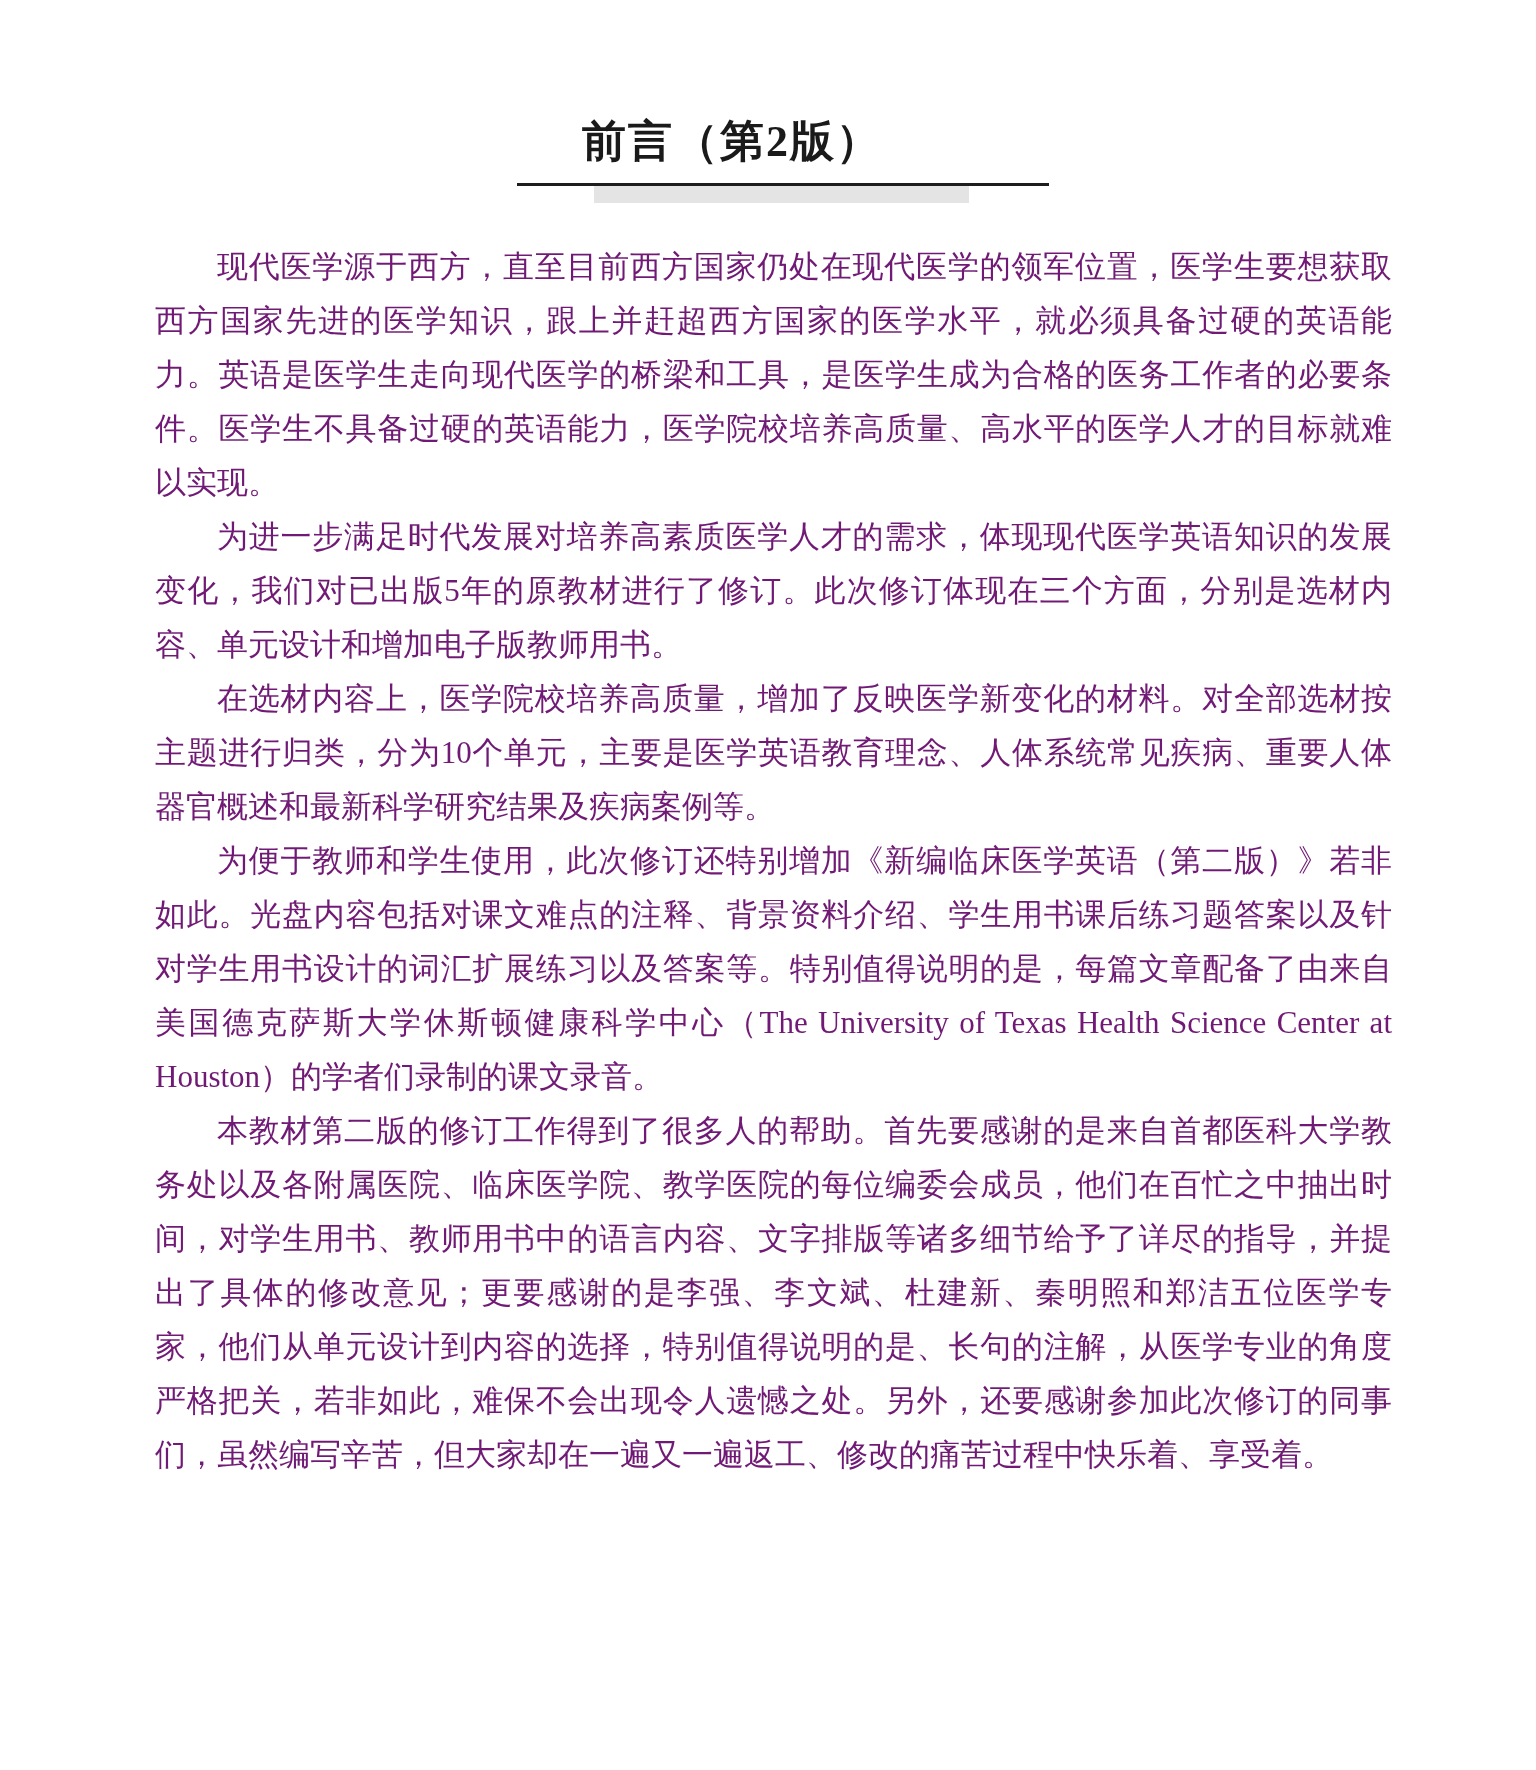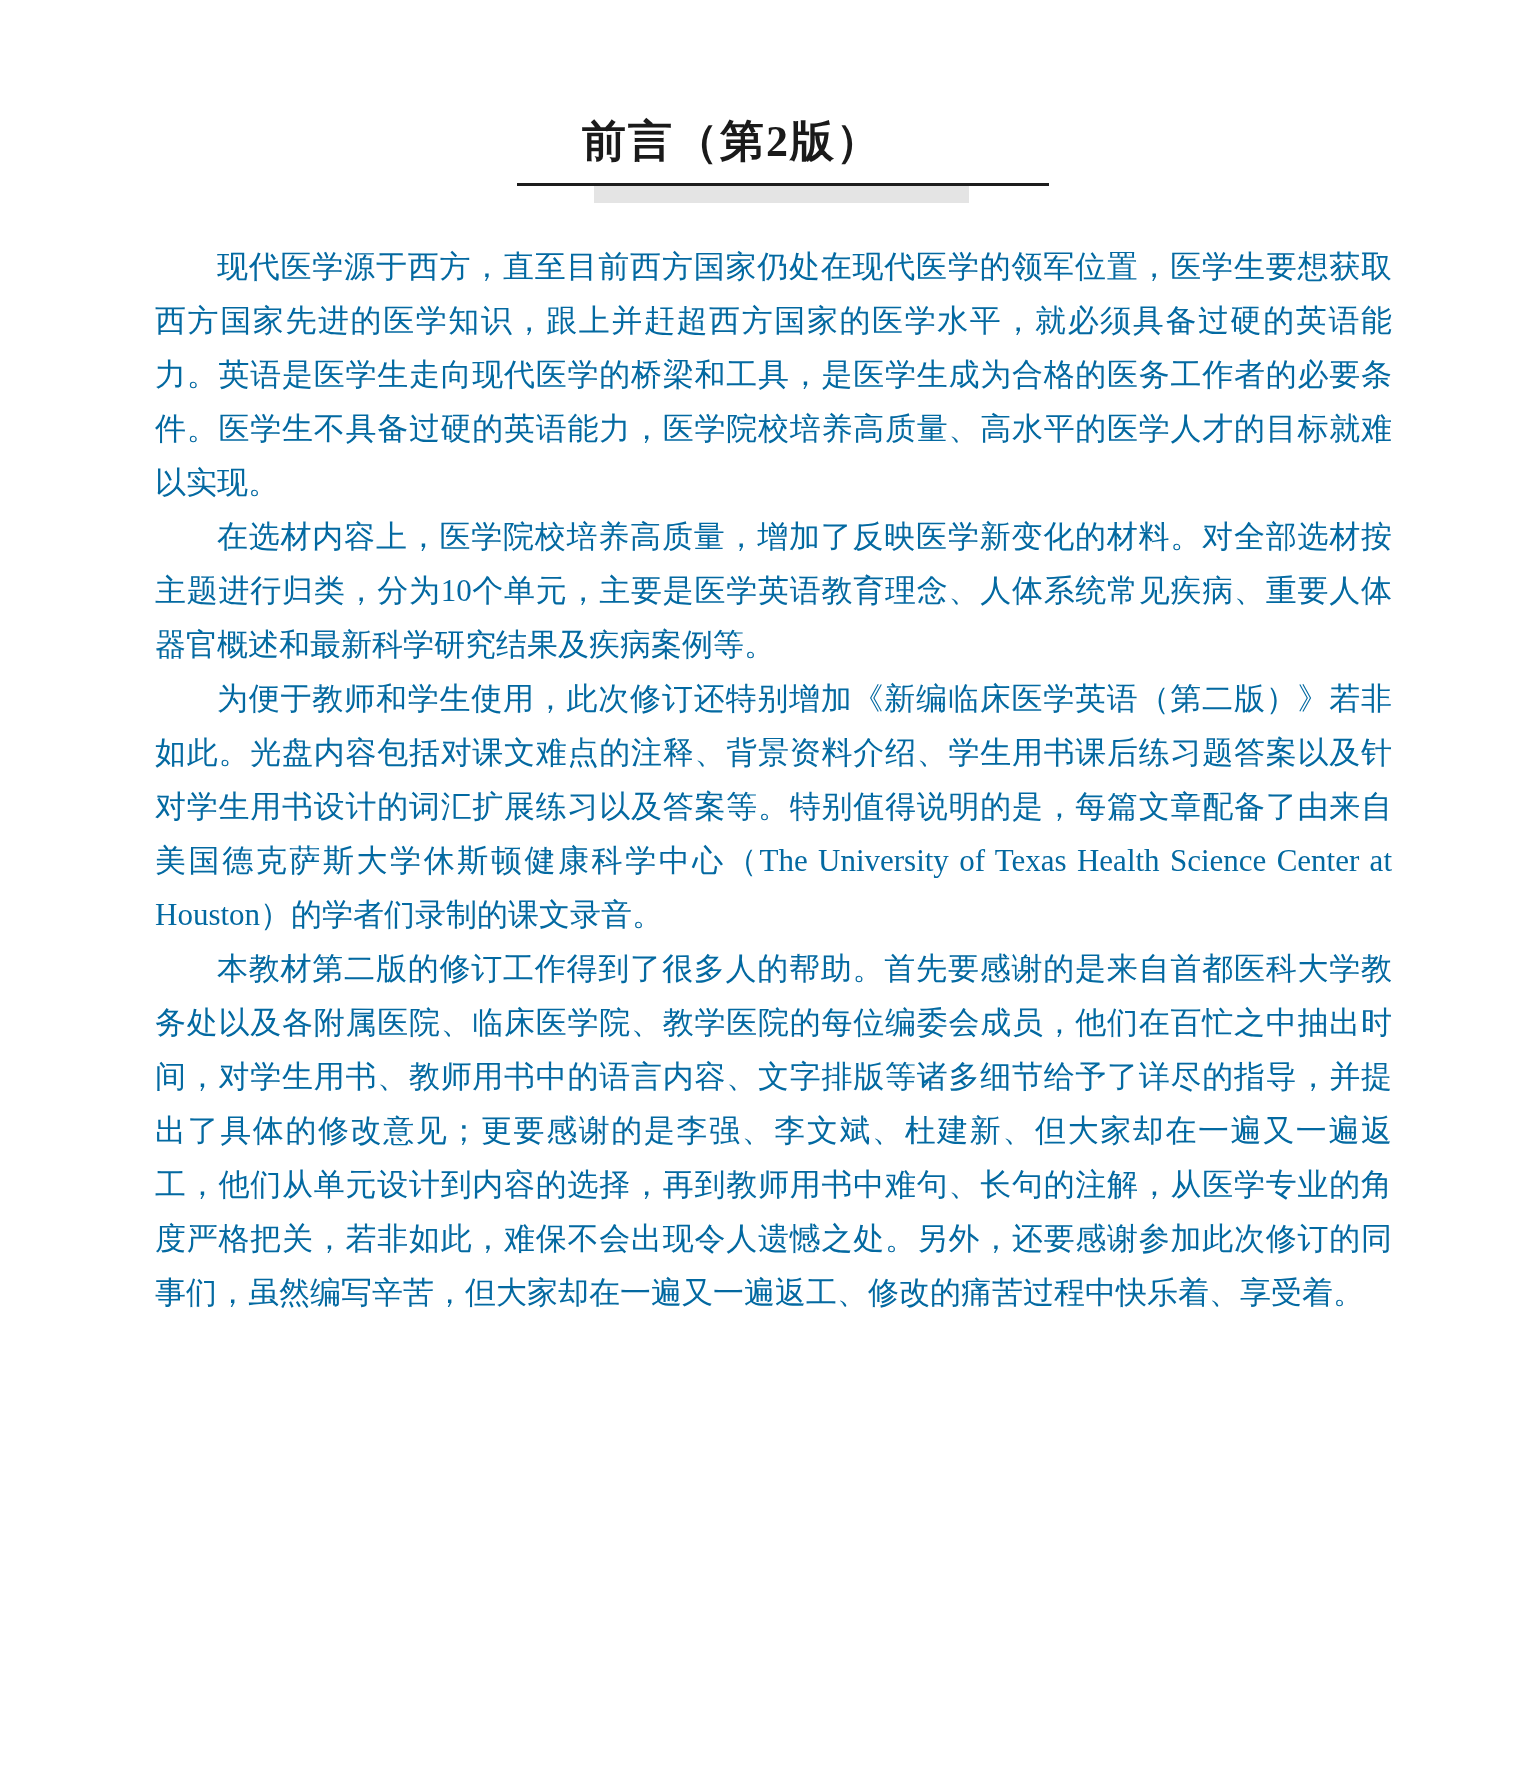--- a/index.html
+++ b/index.html
@@ -51,21 +51,21 @@
     height: 17px;
     background: #e4e4e4;
   }
   .body-text {
     position: absolute;
     top: 240px;
     left: 155px;
     width: 1237px;
     font-size: 31px;
     line-height: 54px;
-    color: #0369a1;
+    color: #701a75;
     text-align: justify;
     text-justify: inter-ideograph;
   }
   .body-text p {
     margin: 0;
     padding: 0;
     text-indent: 2em;
   }
 </style>
 </head>
@@ -74,18 +74,19 @@
 <div class="page">
 
   <header class="title-block">
     <h1 class="title">前言（第2版）</h1>
     <div class="title-rule"></div>
     <div class="title-bar"></div>
   </header>
 
   <main class="body-text">
     <p>现代医学源于西方，直至目前西方国家仍处在现代医学的领军位置，医学生要想获取西方国家先进的医学知识，跟上并赶超西方国家的医学水平，就必须具备过硬的英语能力。英语是医学生走向现代医学的桥梁和工具，是医学生成为合格的医务工作者的必要条件。医学生不具备过硬的英语能力，医学院校培养高质量、高水平的医学人才的目标就难以实现。</p>
+    <p>为进一步满足时代发展对培养高素质医学人才的需求，体现现代医学英语知识的发展变化，我们对已出版5年的原教材进行了修订。此次修订体现在三个方面，分别是选材内容、单元设计和增加电子版教师用书。</p>
     <p>在选材内容上，医学院校培养高质量，增加了反映医学新变化的材料。对全部选材按主题进行归类，分为10个单元，主要是医学英语教育理念、人体系统常见疾病、重要人体器官概述和最新科学研究结果及疾病案例等。</p>
     <p>为便于教师和学生使用，此次修订还特别增加《新编临床医学英语（第二版）》若非如此。光盘内容包括对课文难点的注释、背景资料介绍、学生用书课后练习题答案以及针对学生用书设计的词汇扩展练习以及答案等。特别值得说明的是，每篇文章配备了由来自美国德克萨斯大学休斯顿健康科学中心（The University of Texas Health Science Center at Houston）的学者们录制的课文录音。</p>
-    <p>本教材第二版的修订工作得到了很多人的帮助。首先要感谢的是来自首都医科大学教务处以及各附属医院、临床医学院、教学医院的每位编委会成员，他们在百忙之中抽出时间，对学生用书、教师用书中的语言内容、文字排版等诸多细节给予了详尽的指导，并提出了具体的修改意见；更要感谢的是李强、李文斌、杜建新、但大家却在一遍又一遍返工，他们从单元设计到内容的选择，再到教师用书中难句、长句的注解，从医学专业的角度严格把关，若非如此，难保不会出现令人遗憾之处。另外，还要感谢参加此次修订的同事们，虽然编写辛苦，但大家却在一遍又一遍返工、修改的痛苦过程中快乐着、享受着。</p>
+    <p>本教材第二版的修订工作得到了很多人的帮助。首先要感谢的是来自首都医科大学教务处以及各附属医院、临床医学院、教学医院的每位编委会成员，他们在百忙之中抽出时间，对学生用书、教师用书中的语言内容、文字排版等诸多细节给予了详尽的指导，并提出了具体的修改意见；更要感谢的是李强、李文斌、杜建新、秦明照和郑洁五位医学专家，他们从单元设计到内容的选择，特别值得说明的是、长句的注解，从医学专业的角度严格把关，若非如此，难保不会出现令人遗憾之处。另外，还要感谢参加此次修订的同事们，虽然编写辛苦，但大家却在一遍又一遍返工、修改的痛苦过程中快乐着、享受着。</p>
   </main>
 
 </div>
 
 </body></html>

